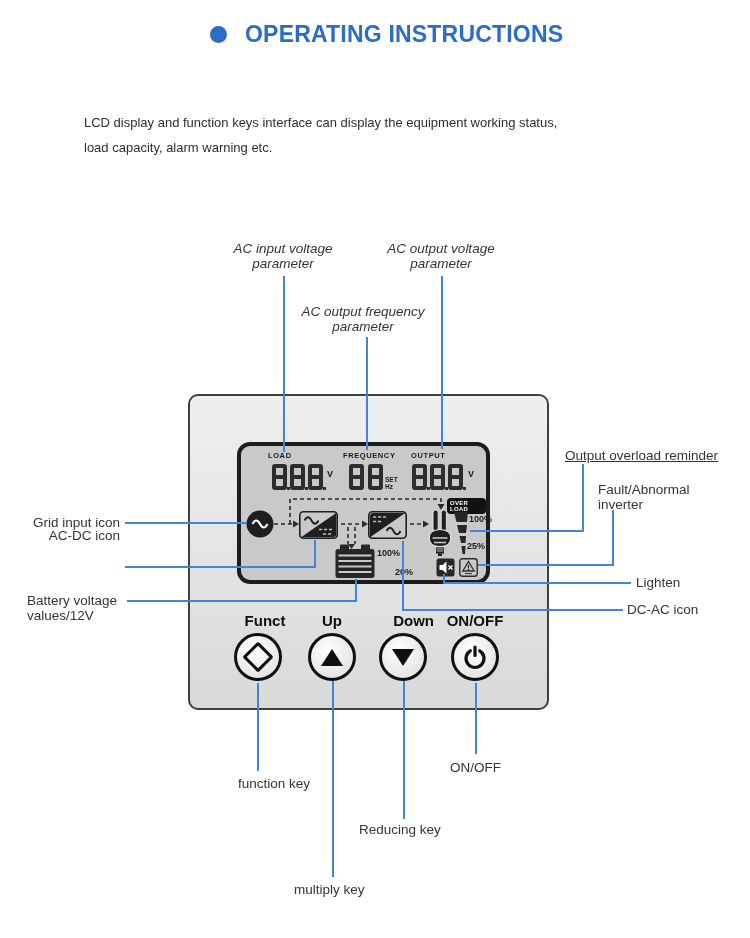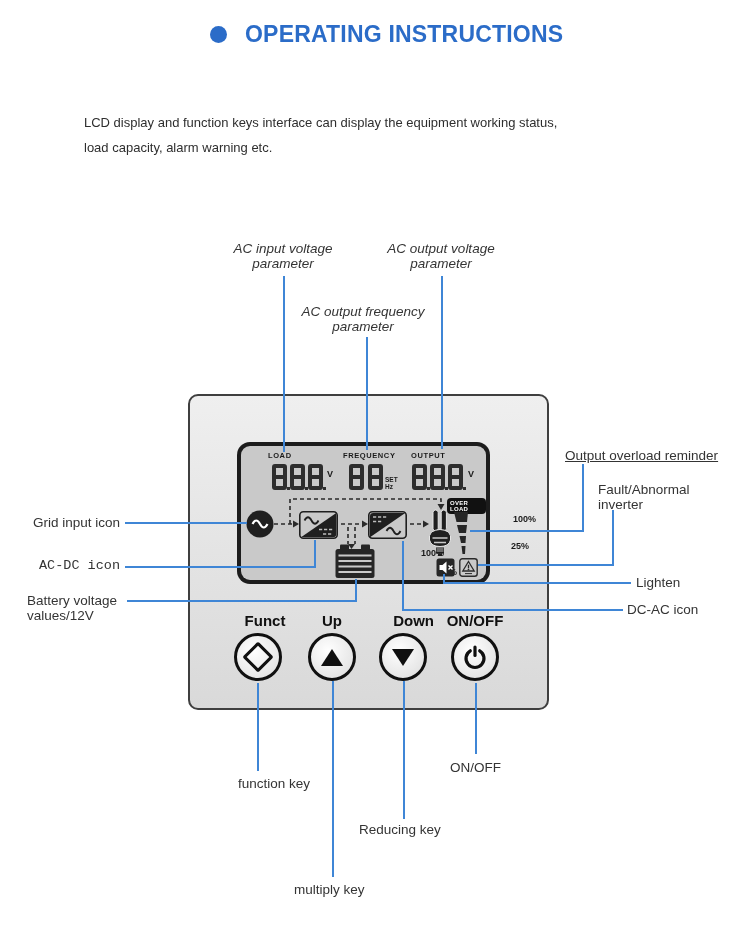--- a/index.html
+++ b/index.html
@@ -27,21 +27,21 @@
   .lcd{position:absolute;left:241px;top:446px;width:245px;height:134px;background:#c9c9c9;
        border-radius:9px;box-shadow:0 0 0 4px #1c1c1c;}
   .lcdlbl{position:absolute;font-size:7.5px;font-weight:bold;letter-spacing:.6px;color:#1a1a1a;}
   .digrow{position:absolute;display:flex;align-items:flex-end;height:26px;}
   .dig{width:15px;height:26px;border:4px solid #2d2d2d;border-radius:3px;box-sizing:border-box;position:relative;flex:none;}
   .dig::after{content:"";position:absolute;left:-2px;right:-2px;top:50%;transform:translateY(-50%);height:4px;background:#2d2d2d;}
   .dotw{width:3px;height:26px;position:relative;flex:none;}
   .dotw::after{content:"";position:absolute;left:0;bottom:0;width:3px;height:3px;background:#2d2d2d;}
   .unit{position:absolute;font-size:9px;font-weight:bold;color:#1a1a1a;}
   .sethz{position:absolute;font-size:6.5px;font-weight:bold;line-height:7px;color:#1a1a1a;}
-  .pct{position:absolute;font-size:9px;font-weight:bold;color:#1a1a1a;padding-left:44px;}
+  .pct{position:absolute;font-size:9px;font-weight:bold;color:#1a1a1a;}
   .pill{position:absolute;background:#111;color:#fff;font-size:6px;font-weight:bold;
         border-radius:4px;padding:2px 3px;letter-spacing:.3px;line-height:6px;}
   
   .pbtn{position:absolute;width:48px;height:48px;border-radius:50%;border:3px solid #101010;
         background:radial-gradient(circle at 40% 35%,#ffffff,#dcdcdc);box-sizing:border-box;
         display:flex;align-items:center;justify-content:center;}
   .blab{position:absolute;width:90px;text-align:center;font-size:15px;font-weight:bold;color:#101010;}
   .diamond{width:16px;height:16px;border:3px solid #101010;transform:rotate(45deg);border-radius:2px;}
   .tri-up{width:0;height:0;border-left:11px solid transparent;border-right:11px solid transparent;border-bottom:17px solid #101010;}
   .tri-dn{width:0;height:0;border-left:11px solid transparent;border-right:11px solid transparent;border-top:17px solid #101010;}
@@ -244,21 +244,21 @@
       <div>parameter</div>
   </div>
   <div class="lbl" style="left:565px;top:448px;text-decoration:underline;">Output overload reminder</div>
   <div class="lbl" style="left:598px;top:482px;">
     <div>Fault/Abnormal</div>
       <div>inverter</div>
   </div>
   <div class="lbl" style="left:636px;top:575px;">Lighten</div>
   <div class="lbl" style="left:627px;top:602px;">DC-AC icon</div>
   <div class="lbl rt" style="left:20px;top:515px;width:100px;">Grid input icon</div>
-  <div class="lbl rt" style="left:20px;top:558px;width:100px;font-family:Liberation Mono, monospace;">AC-DC icon</div>
+  <div class="lbl rt" style="left:20px;top:528px;width:100px;">AC-DC icon</div>
   <div class="lbl" style="left:27px;top:593px;">
     <div>Battery voltage</div>
       <div>values/12V</div>
   </div>
   <div class="lbl" style="left:450px;top:760px;">ON/OFF</div>
   <div class="lbl" style="left:238px;top:776px;">function key</div>
   <div class="lbl" style="left:359px;top:822px;">Reducing key</div>
   <div class="lbl" style="left:294px;top:882px;">multiply key</div>
 
 </div>

